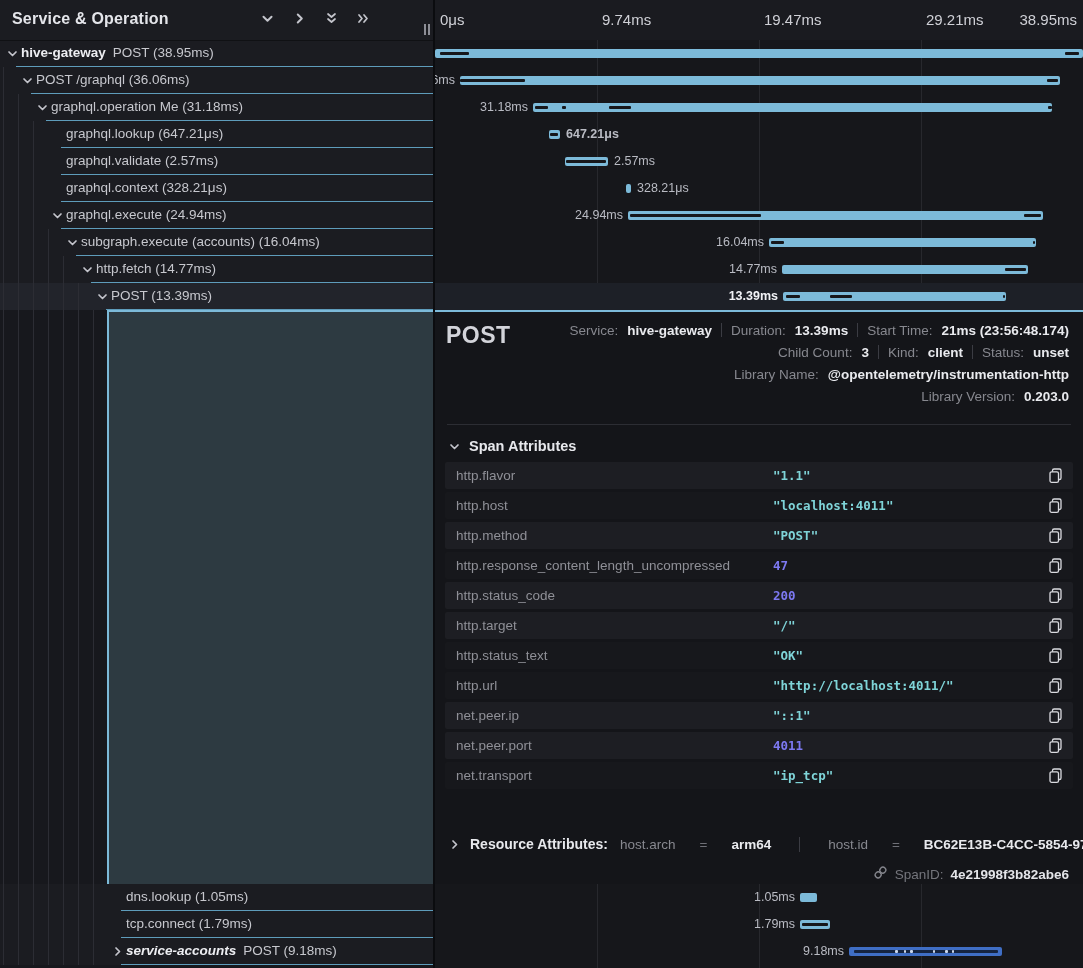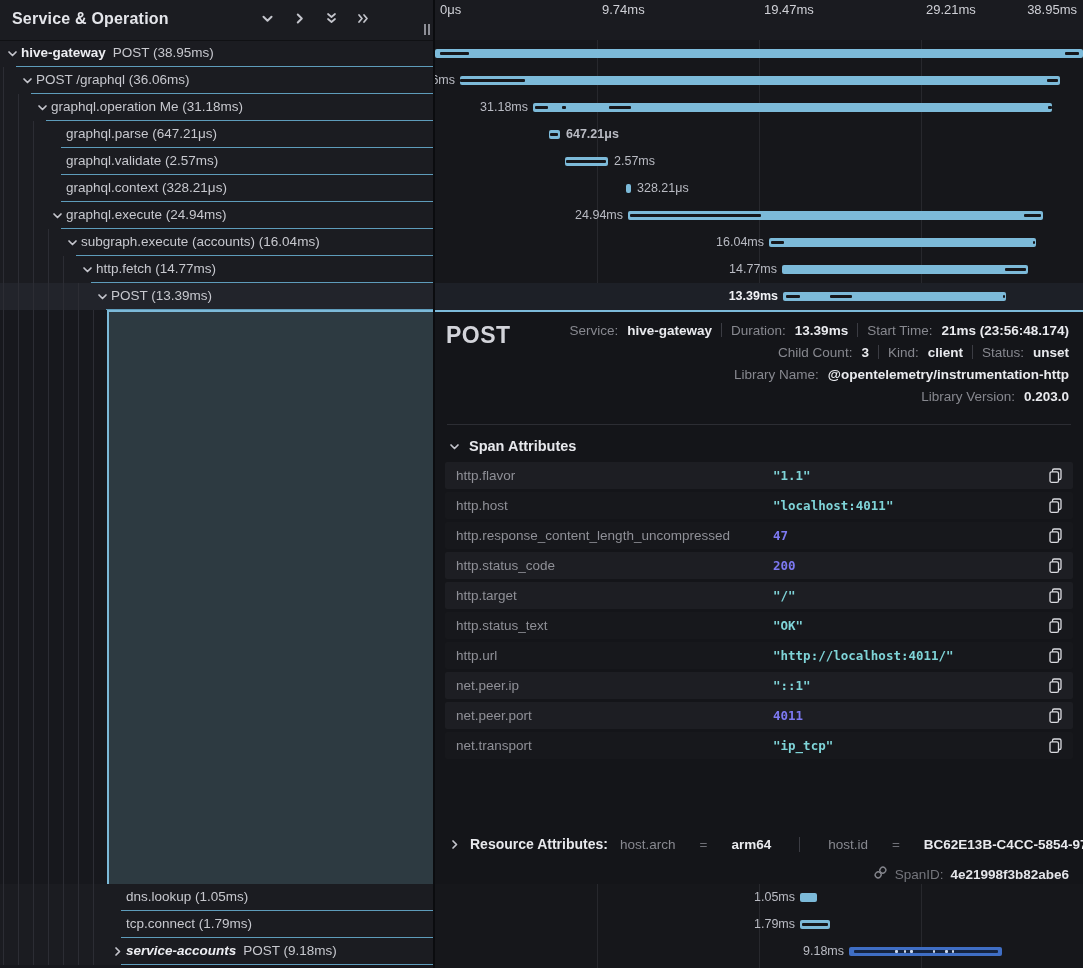--- a/index.html
+++ b/index.html
@@ -25,21 +25,21 @@
   .tlabel{position:absolute;top:5px;font-size:13.5px;white-space:nowrap;color:#c7c8ce;}
   .tlabel b{color:#ecedf1;font-weight:700;margin-right:7px;}
   .tlabel b.it{font-style:italic;}
   .underline{position:absolute;bottom:0;right:0;height:1px;background:#5e9cbb;}
   .gap-panel{position:absolute;left:107px;top:310px;width:326px;height:574px;background:#2d3a41;
      border-left:2px solid #7cbad9;border-top:2px solid #7cbad9;box-sizing:border-box;}
   
   .timeline{position:absolute;left:435px;top:0;width:648px;height:968px;background:#16171b;overflow:hidden;}
   .grid{position:absolute;top:0;width:1px;height:968px;background:#27282d;z-index:0;}
   .ruler{position:absolute;left:0;top:0;width:648px;height:40px;background:#1a1b20;z-index:2;}
-  .tick{position:absolute;top:2px;font-size:13px;color:#cfd0d6;}
+  .tick{position:absolute;top:11px;font-size:15px;color:#cfd0d6;}
   .brow{position:absolute;left:0;width:648px;height:27px;z-index:1;}
   .brow.sel{background:#1d2027;}
   .bar{position:absolute;top:9px;height:9px;border-radius:2px;background:#7cbad9;}
   .bar.blue{background:#3f6ec5;}
   .seg{position:absolute;top:3px;height:3px;background:#16171b;border-radius:1px;}
   .bar.blue .seg{background:#152441;}
   .dash{position:absolute;top:3px;height:3px;background:#ccd7eb;border-radius:1px;}
   .blabel{position:absolute;top:6px;font-size:12.5px;color:#b9bbc3;white-space:nowrap;}
   .brow.sel .blabel{color:#f1f2f6;font-weight:700;}
   
@@ -213,21 +213,21 @@
           <div class="tchev" style="left: 36px;">
             <svg width="13" height="13" viewBox="0 0 13 13" fill="none" stroke="#c4c5cc" stroke-width="1.7" stroke-linecap="round" stroke-linejoin="round" style="display:block">
               <polyline points="3,5 6.5,8.5 10,5"></polyline>
             </svg>
           </div>
           <div class="tlabel" style="left: 51px;">graphql.operation Me (31.18ms)</div>
           <div class="underline" style="left: 46px;"></div>
         </div>
         <div class="trow" style="top: 121px;">
           <div class="guides" style="width: 45px;"></div>
-          <div class="tlabel" style="left: 66px;">graphql.parse (647.21μs)</div>
+          <div class="tlabel" style="left: 66px;">graphql.lookup (647.21μs)</div>
           <div class="underline" style="left: 61px;"></div>
         </div>
         <div class="trow" style="top: 148px;">
           <div class="guides" style="width: 45px;"></div>
           <div class="tlabel" style="left: 66px;">graphql.validate (2.57ms)</div>
           <div class="underline" style="left: 61px;"></div>
         </div>
         <div class="trow" style="top: 175px;">
           <div class="guides" style="width: 45px;"></div>
           <div class="tlabel" style="left: 66px;">graphql.context (328.21μs)</div>
@@ -366,20 +366,28 @@
           <span class="akey">http.flavor</span>
           <span class="aval s">"1.1"</span>
           <div class="copy-btn"><svg width="17" height="17" viewBox="0 0 17 17" fill="none" stroke="#dadbe0" stroke-width="1.3">
               <rect x="5.5" y="2" width="8.5" height="10.5" rx="1.6"></rect>
               <rect x="3" y="4.8" width="8.5" height="10.5" rx="1.6" fill="#191a1f"></rect>
             </svg></div>
         </div>
         <div class="arow even">
           <span class="akey">http.host</span>
           <span class="aval s">"localhost:4011"</span>
+          <div class="copy-btn"><svg width="17" height="17" viewBox="0 0 17 17" fill="none" stroke="#dadbe0" stroke-width="1.3">
+              <rect x="5.5" y="2" width="8.5" height="10.5" rx="1.6"></rect>
+              <rect x="3" y="4.8" width="8.5" height="10.5" rx="1.6" fill="#191a1f"></rect>
+            </svg></div>
+        </div>
+        <div class="arow odd">
+          <span class="akey">http.method</span>
+          <span class="aval s">"POST"</span>
           <div class="copy-btn"><svg width="17" height="17" viewBox="0 0 17 17" fill="none" stroke="#dadbe0" stroke-width="1.3">
               <rect x="5.5" y="2" width="8.5" height="10.5" rx="1.6"></rect>
               <rect x="3" y="4.8" width="8.5" height="10.5" rx="1.6" fill="#191a1f"></rect>
             </svg></div>
         </div>
         <div class="arow even">
           <span class="akey">http.response_content_length_uncompressed</span>
           <span class="aval n">47</span>
           <div class="copy-btn"><svg width="17" height="17" viewBox="0 0 17 17" fill="none" stroke="#dadbe0" stroke-width="1.3">
               <rect x="5.5" y="2" width="8.5" height="10.5" rx="1.6"></rect>

